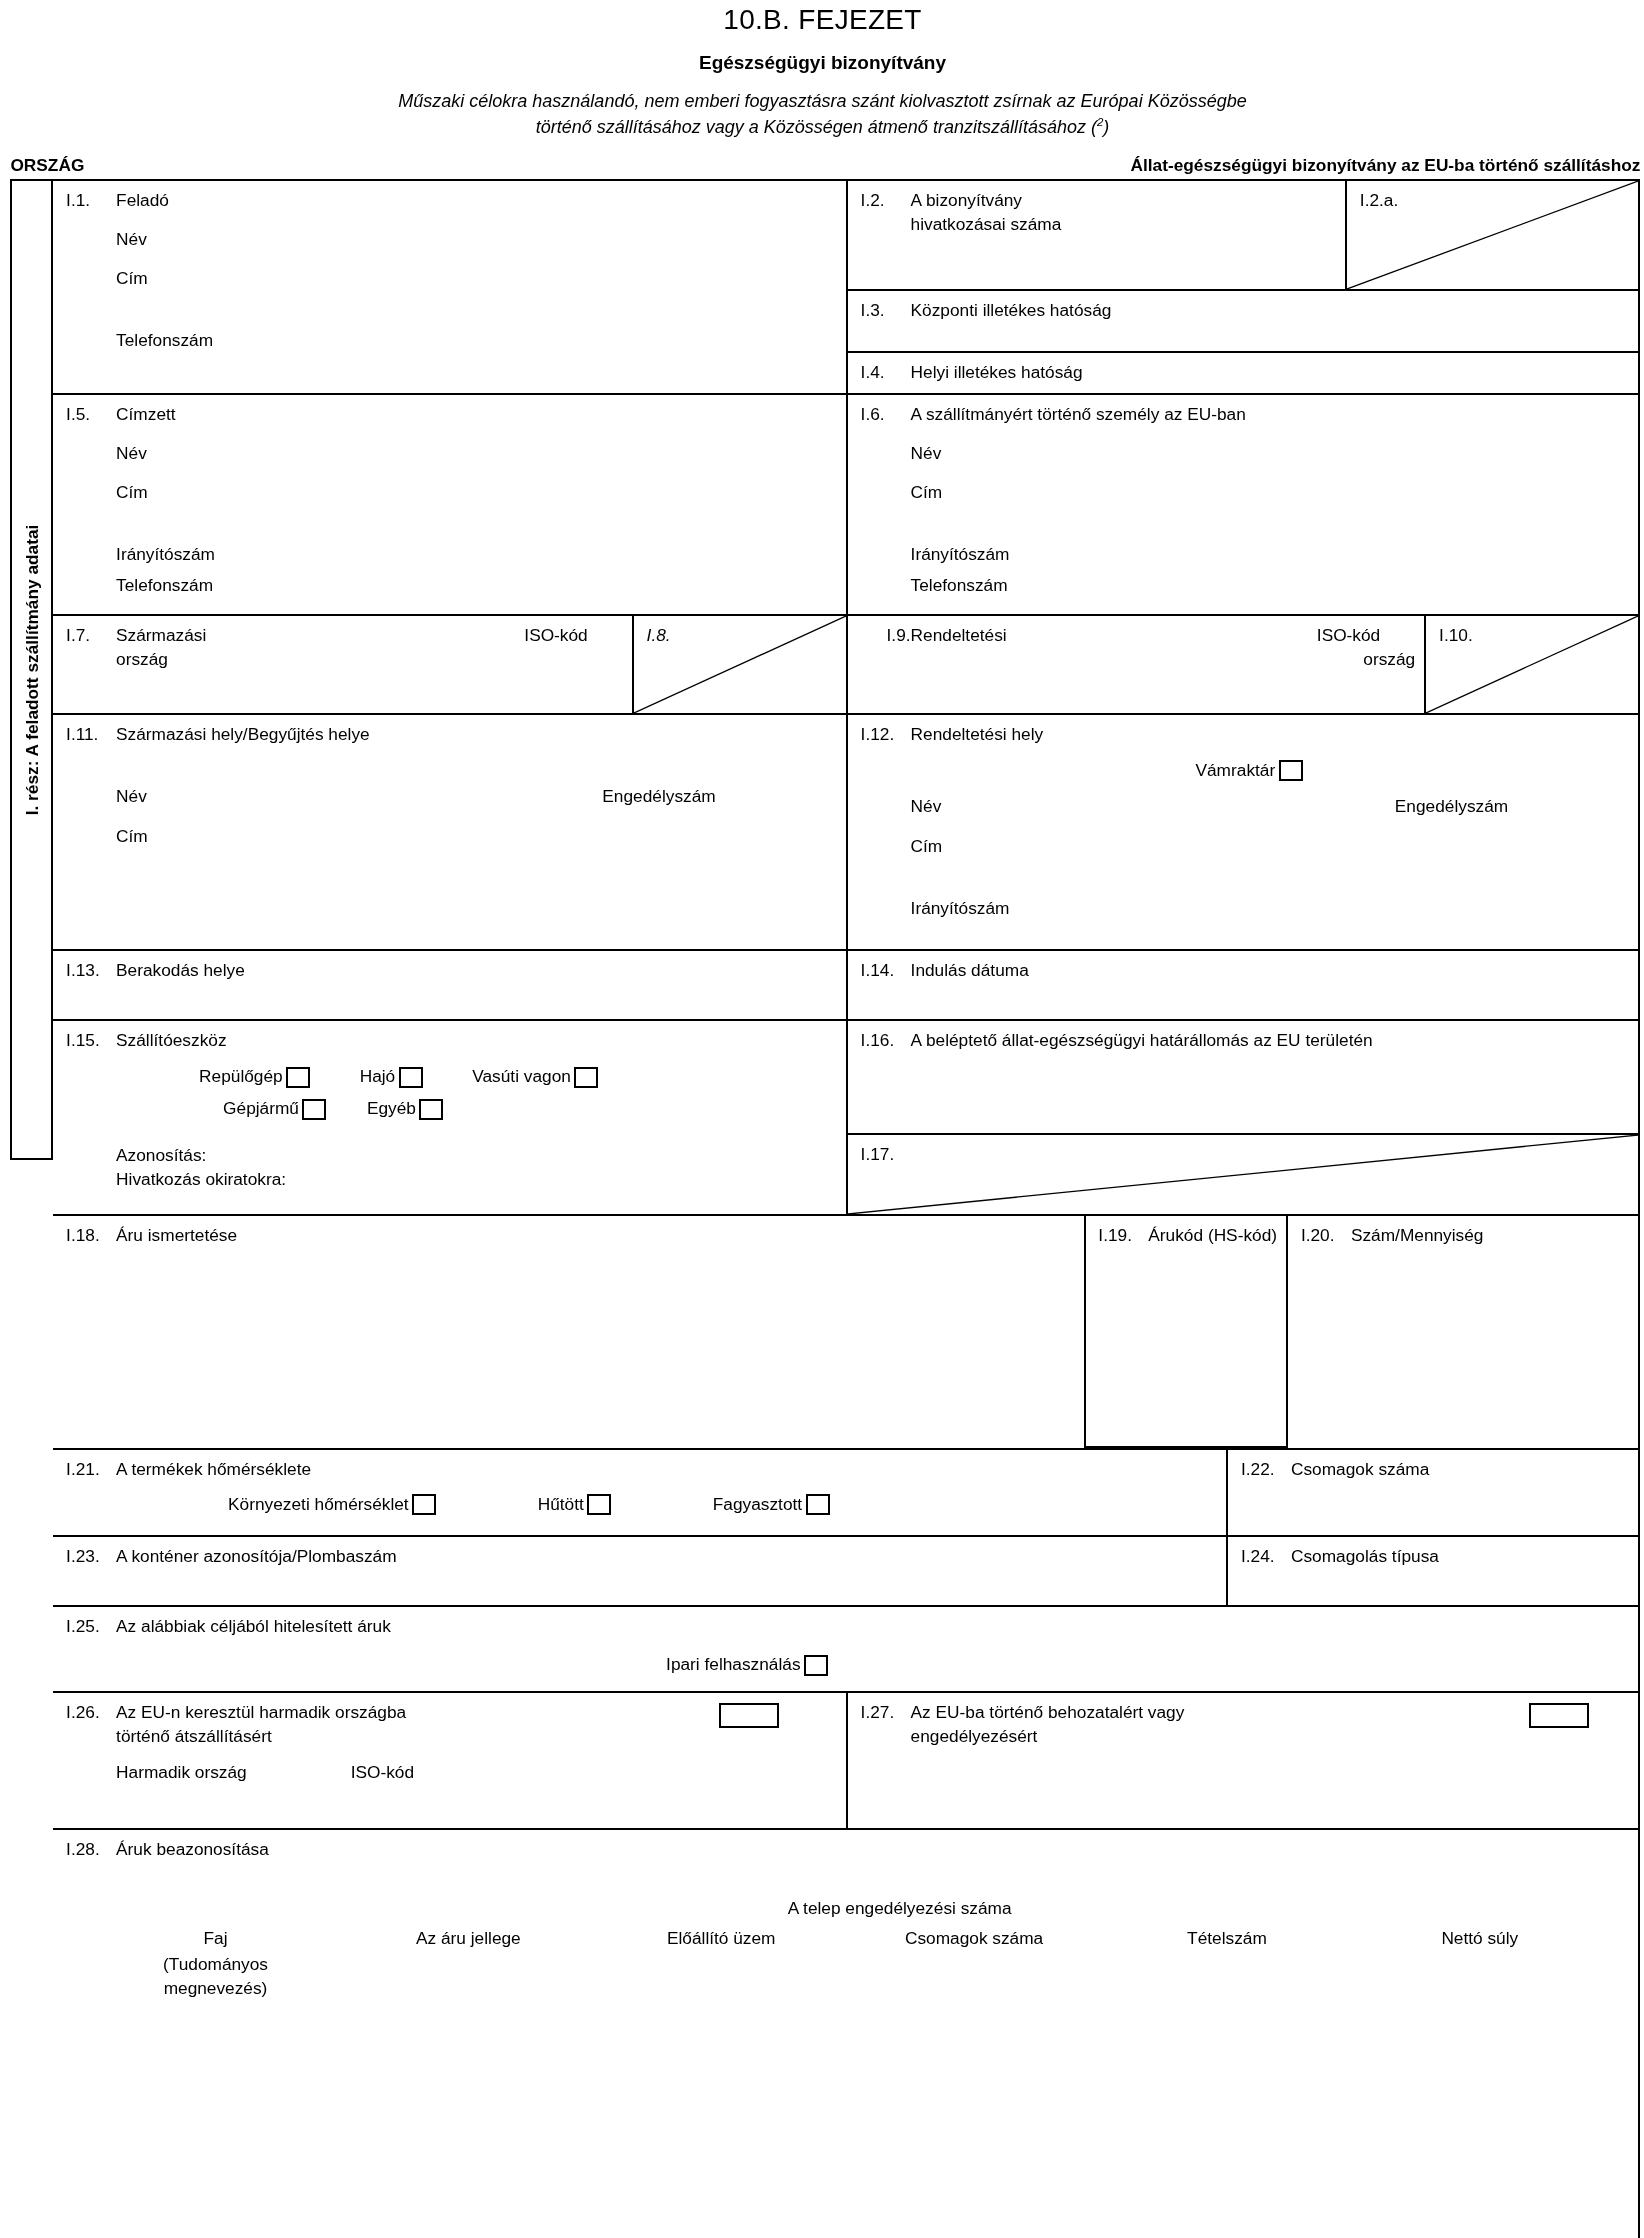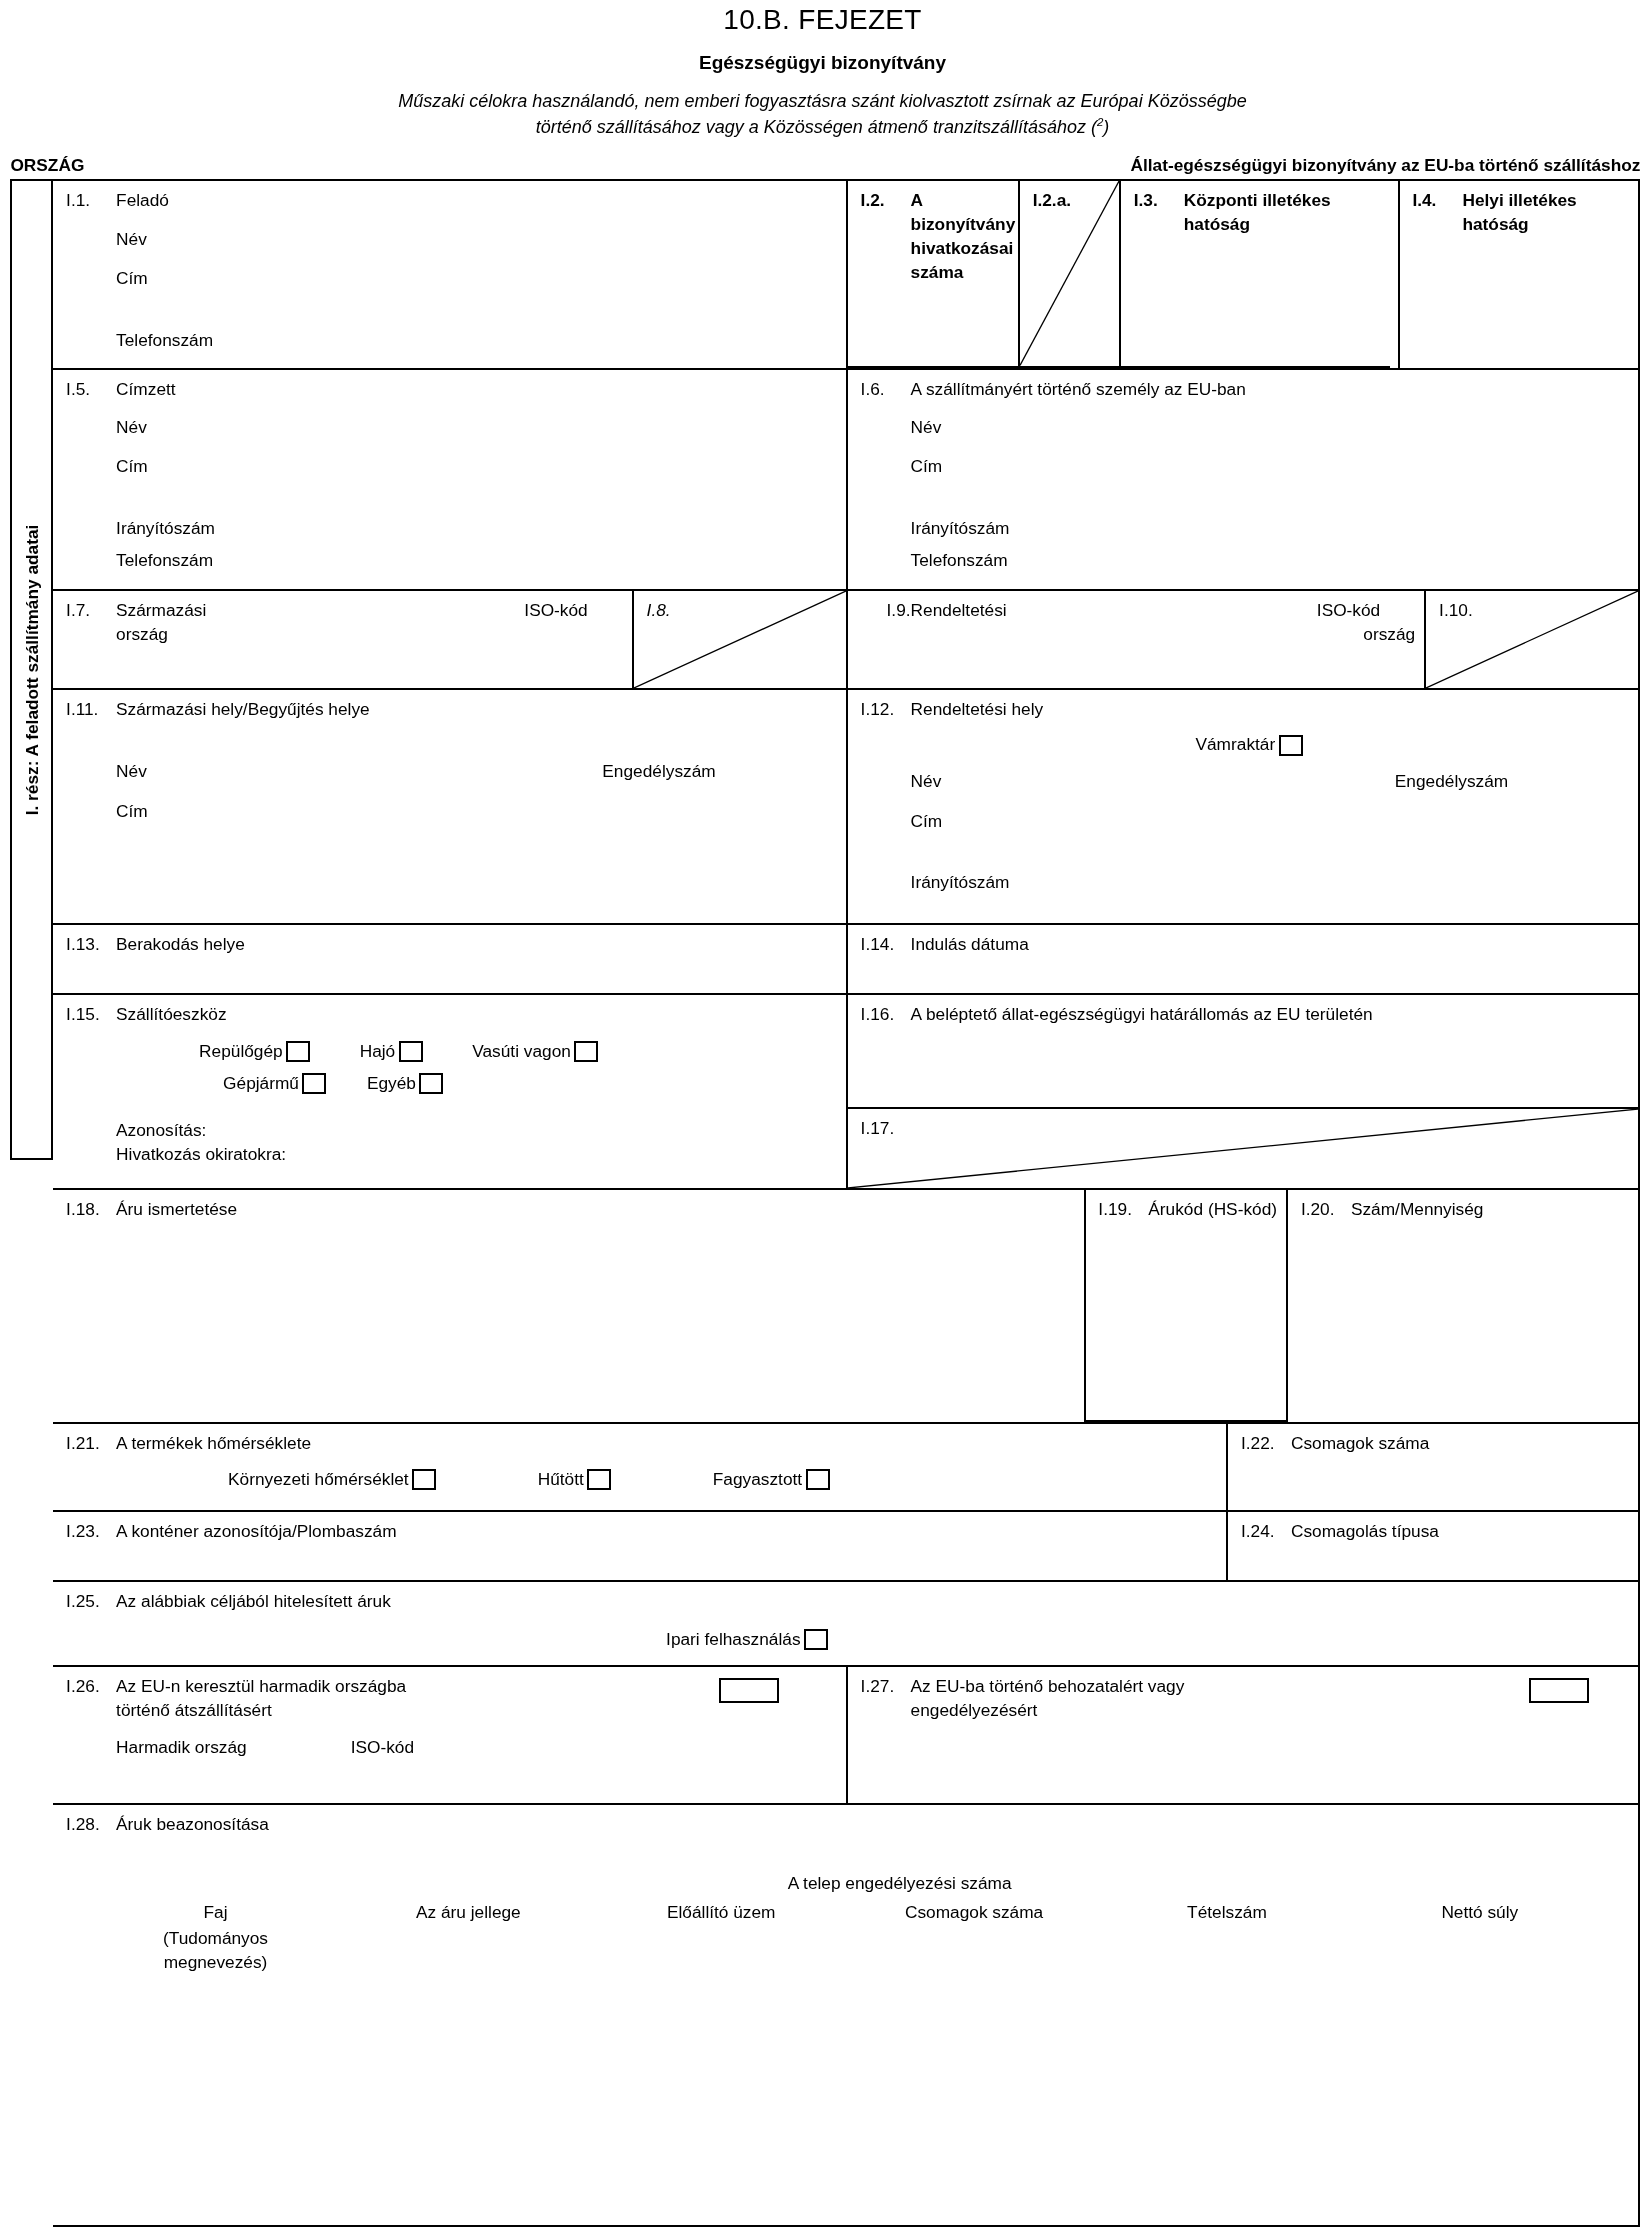--- a/index.html
+++ b/index.html
@@ -182,21 +182,21 @@
             <span class="num">I.1.</span>
             <span class="txt">Feladó</span>
           </div>
           <div class="indent" style="margin-top:15px;">Név</div>
           <div class="indent" style="margin-top:15px;">Cím</div>
           <div class="gap-lg"></div>
           <div class="indent">Telefonszám</div>
           <div style="height:11.5px;"></div>
         </div>
 
-        <div class="half" style="display:flex; flex-direction:row;font-weight:bold;">
+        <div class="half" style="display:flex; flex-direction:column;">
 
           <div style="display:flex; border-bottom:2.9px solid #000; min-height:108px;">
             <div class="cell bl" style="width:63%;">
               <div class="lbl">
                 <span class="num">I.2.</span>
                 <span class="txt">
                   <span>A bizonyítvány</span><br>
                   <span>hivatkozásai száma</span>
                 </span>
               </div>
@@ -211,21 +211,21 @@
             </div>
           </div>
 
           <div class="cell bl" style="border-bottom:2.9px solid #000; min-height:62px;">
             <div class="lbl">
               <span class="num">I.3.</span>
               <span class="txt">Központi illetékes hatóság</span>
             </div>
           </div>
 
-          <div class="cell bl" style="flex:1 1 auto;margin-left:8px;">
+          <div class="cell bl" style="flex:1 1 auto;">
             <div class="lbl">
               <span class="num">I.4.</span>
               <span class="txt">Helyi illetékes hatóság</span>
             </div>
           </div>
         </div>
       </div>
 
       <div class="row">
         <div class="cell half">

